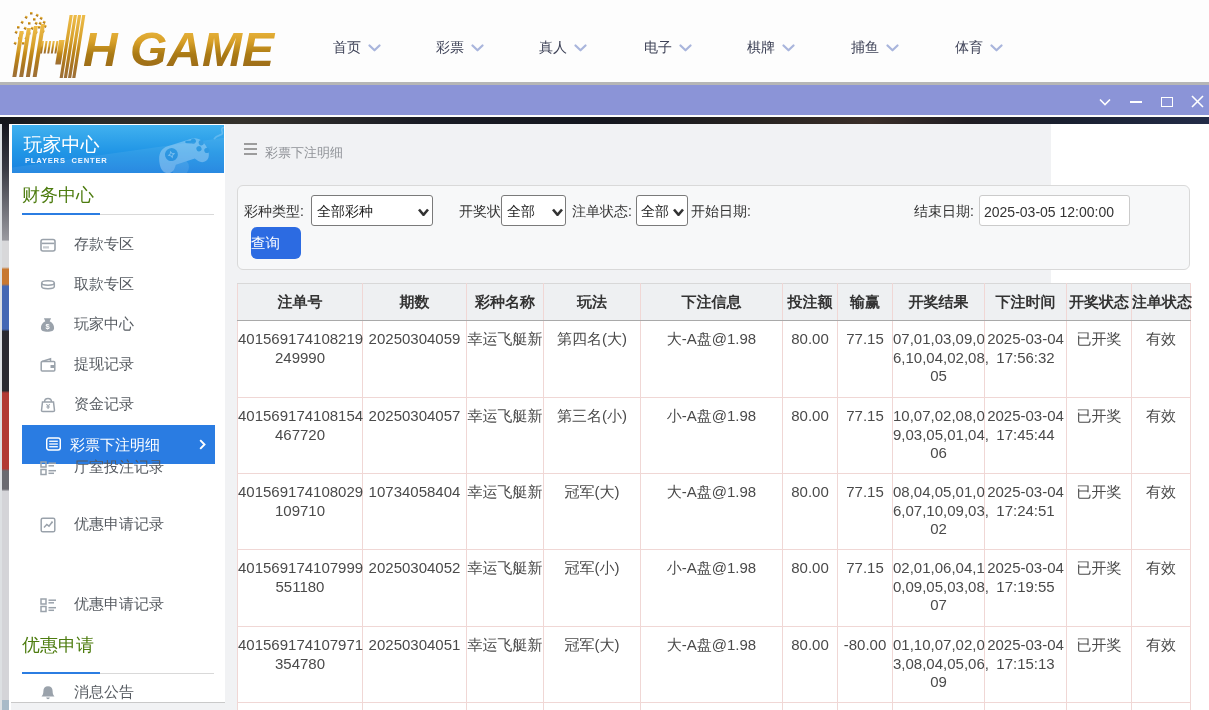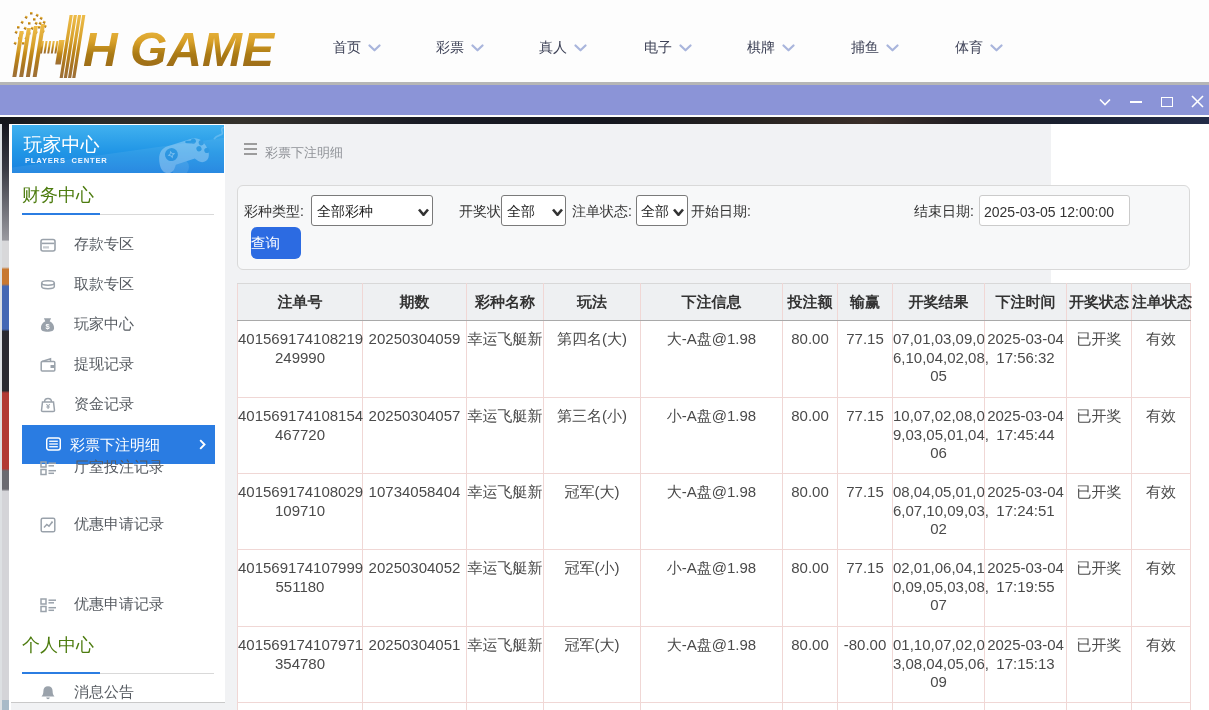--- a/index.html
+++ b/index.html
@@ -272,21 +272,21 @@
         <span class="mic"><svg width="17" height="16" viewBox="0 0 17 16">
             <rect x="1" y="2" width="5" height="5" fill="none" stroke="#9aa2ab" stroke-width="1.5"></rect>
             <line x1="8.5" y1="3.2" x2="16" y2="3.2" stroke="#9aa2ab" stroke-width="1.5"></line>
             <line x1="8.5" y1="5.8" x2="14" y2="5.8" stroke="#9aa2ab" stroke-width="1.5"></line>
             <rect x="1" y="9.5" width="5" height="5" fill="none" stroke="#9aa2ab" stroke-width="1.5"></rect>
             <line x1="8.5" y1="10.7" x2="16" y2="10.7" stroke="#9aa2ab" stroke-width="1.5"></line>
             <line x1="8.5" y1="13.3" x2="14" y2="13.3" stroke="#9aa2ab" stroke-width="1.5"></line>
           </svg></span>
         <span class="mtx">优惠申请记录</span>
       </div>
-  <div class="sect" style="top:509px">个人中心</div>
+  <div class="sect" style="top:509px">优惠申请</div>
   <div class="sdivider" style="top:548px">
         <span class="gray"></span>
         <span class="blue"></span>
       </div>
   <div class="mitem" style="top:559px">
         <span class="mic"><svg width="16" height="16" viewBox="0 0 16 16">
             <path d="M8 1.2 c2.9 0 4.6 2.1 4.6 4.7 c0 3 .8 4.4 1.9 5.5 H1.5 c1.1 -1.1 1.9 -2.5 1.9 -5.5 C3.4 3.3 5.1 1.2 8 1.2 z" fill="#9aa2ab"></path>
             <path d="M6.2 12.6 c.3 1 1 1.6 1.8 1.6 s1.5 -.6 1.8 -1.6 z" fill="#9aa2ab"></path>
           </svg></span>
         <span class="mtx">消息公告</span>

